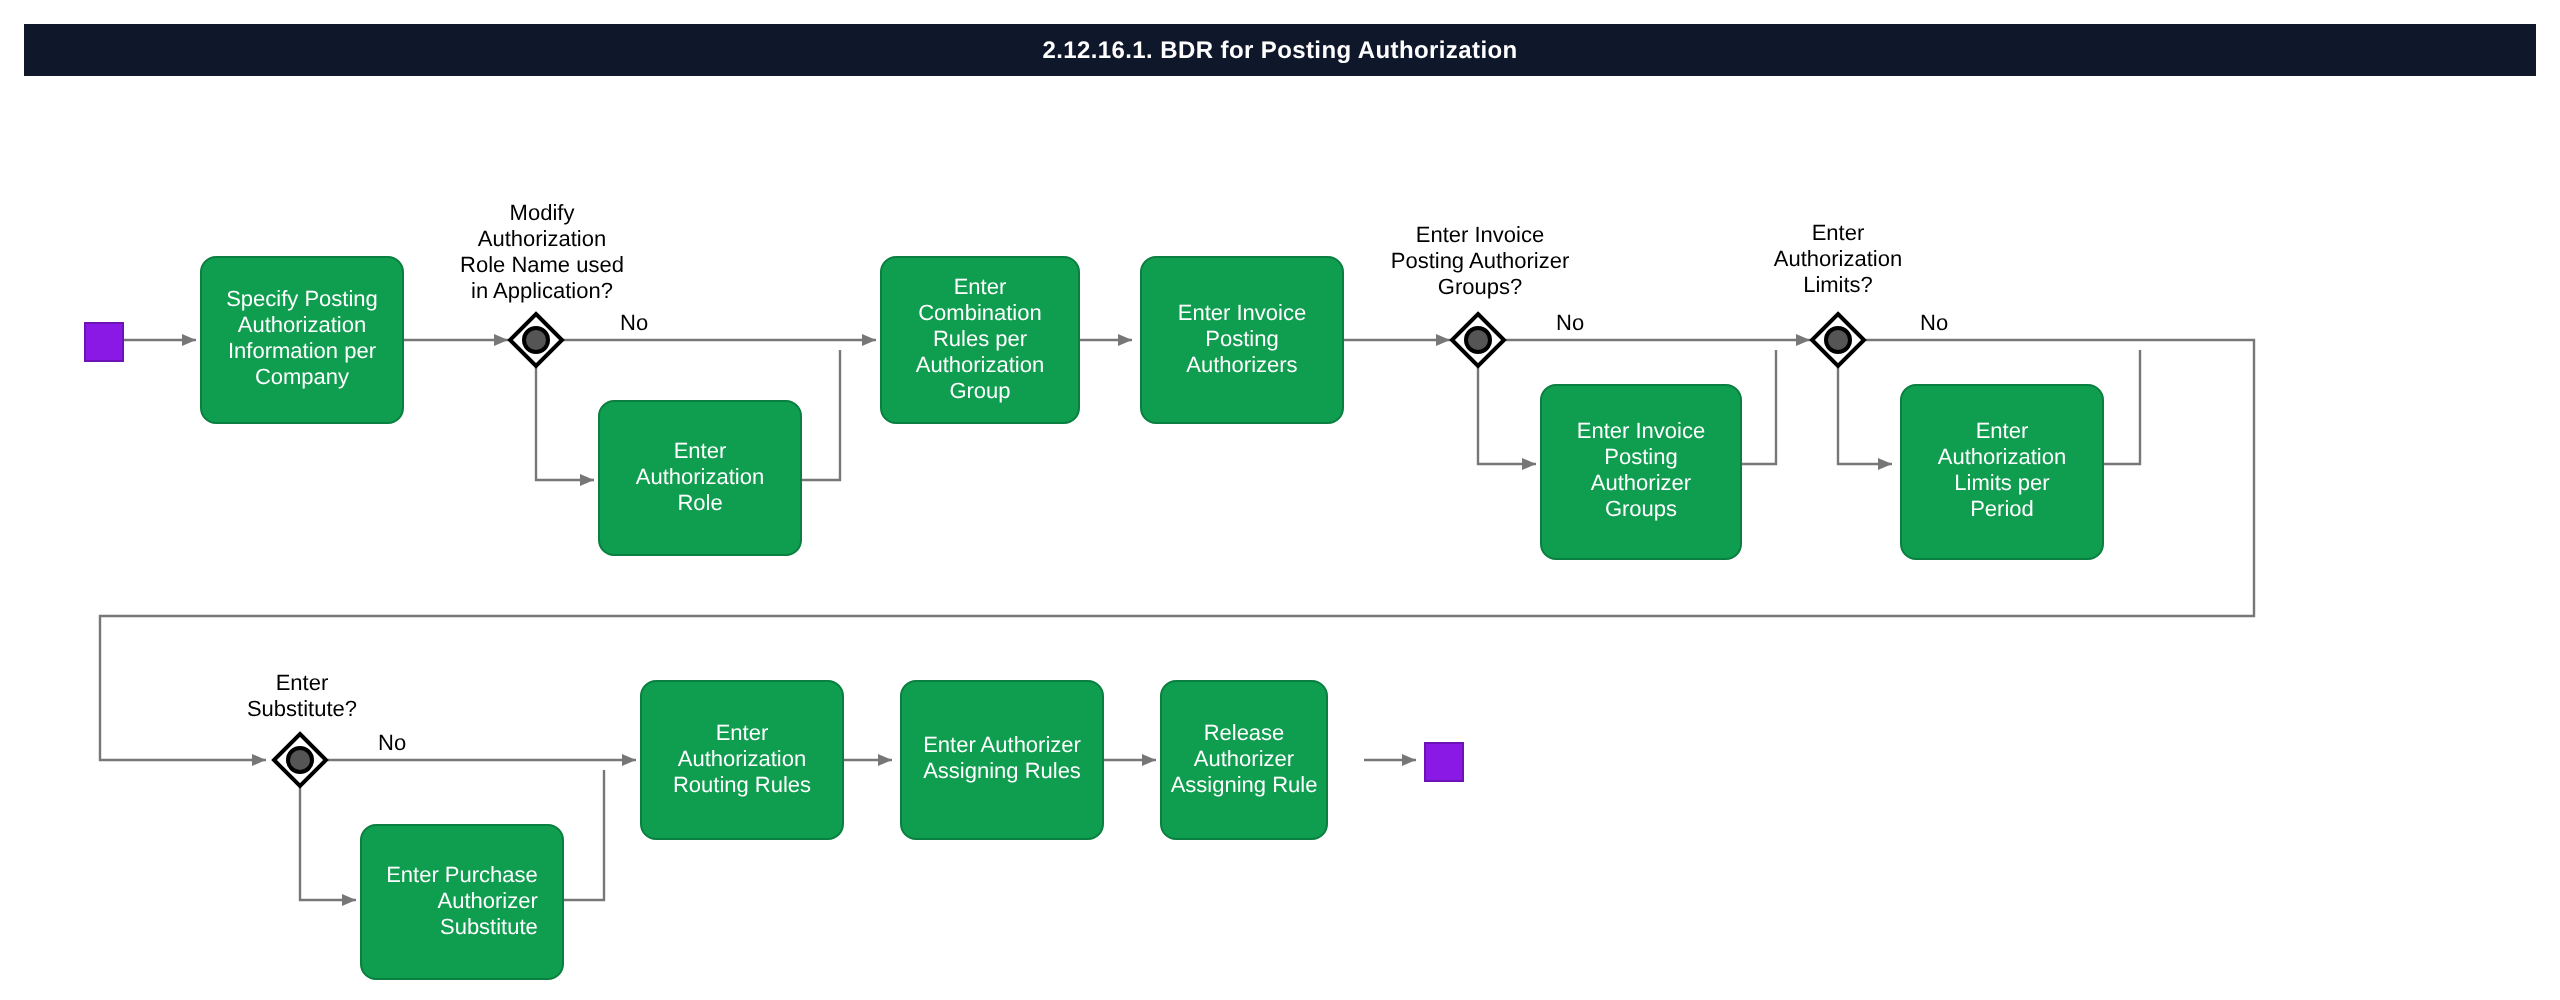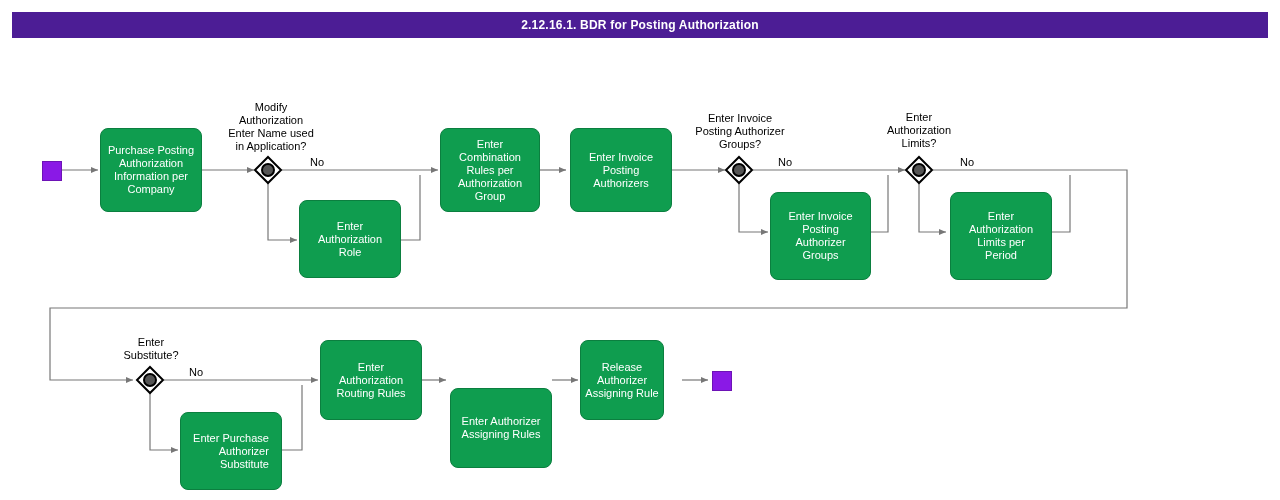--- a/index.html
+++ b/index.html
@@ -5,21 +5,21 @@
   html,body{margin:0;padding:0;}
   body{
     width:1280px;height:500px;
     background:#ffffff;
     font-family:"Liberation Sans", sans-serif;
     overflow:hidden;
     position:relative;
   }
   #title-bar{
     position:absolute;left:12px;top:12px;width:1256px;height:26px;
-    background:#4c1d95;
+    background:#0f172a;
     color:#ffffff;
     font-size:12px;font-weight:bold;
     display:flex;align-items:center;justify-content:center;
     letter-spacing:0.2px;
   }
   #canvas{position:absolute;left:0;top:0;width:1280px;height:500px;}
   svg.lines{position:absolute;left:0;top:0;width:1280px;height:500px;pointer-events:none;}
   .node{
     position:absolute;
     background:#0f9d4f;
@@ -127,21 +127,21 @@
       <g transform="translate(150,380)">
         <polygon points="0,-13 13,0 0,13 -13,0" fill="#ffffff" stroke="#000000" stroke-width="2"></polygon>
         <circle cx="0" cy="0" r="6" fill="#555555" stroke="#000000" stroke-width="2"></circle>
       </g>
     </g>
   </svg>
 
   <div class="terminator" style="left:42px;top:161px;"></div>
   <div class="terminator" style="left:712px;top:371px;"></div>
 
-  <div class="node" style="left: 100px; top: 128px; width: 102px; height: 84px; white-space: pre-line;">Purchase Posting
+  <div class="node" style="left: 100px; top: 128px; width: 102px; height: 84px; white-space: pre-line;">Specify Posting
 Authorization
 Information per
 Company</div>
 
   <div class="node" style="left: 299px; top: 200px; width: 102px; height: 78px; white-space: pre-line;">Enter
 Authorization
 Role</div>
 
   <div class="node" style="left: 440px; top: 128px; width: 100px; height: 84px; white-space: pre-line;">Enter
 Combination
@@ -164,30 +164,30 @@
 Period</div>
 
   <div class="node" style="left: 180px; top: 412px; width: 102px; height: 78px; white-space: pre-line; text-align: right;">Enter Purchase
 Authorizer
 Substitute</div>
 
   <div class="node" style="left: 320px; top: 340px; width: 102px; height: 80px; white-space: pre-line;">Enter
 Authorization
 Routing Rules</div>
 
-  <div class="node" style="left: 450px; top: 340px; width: 102px; height: 80px; white-space: pre-line; margin-top: 48px;">Enter Authorizer
+  <div class="node" style="left: 450px; top: 340px; width: 102px; height: 80px; white-space: pre-line;">Enter Authorizer
 Assigning Rules</div>
 
   <div class="node" style="left: 580px; top: 340px; width: 84px; height: 80px; white-space: pre-line;">Release
 Authorizer
 Assigning Rule</div>
 
   <div class="label" style="left: 198px; top: 101px; width: 146px; white-space: pre-line;">Modify
 Authorization
-Enter Name used
+Role Name used
 in Application?</div>
   <div class="no-label" style="left:294px;top:156px;">No</div>
 
   <div class="label" style="left: 664px; top: 112px; width: 152px; white-space: pre-line;">Enter Invoice
 Posting Authorizer
 Groups?</div>
   <div class="no-label" style="left:762px;top:156px;">No</div>
 
   <div class="label" style="left: 858px; top: 111px; width: 122px; white-space: pre-line;">Enter
 Authorization

